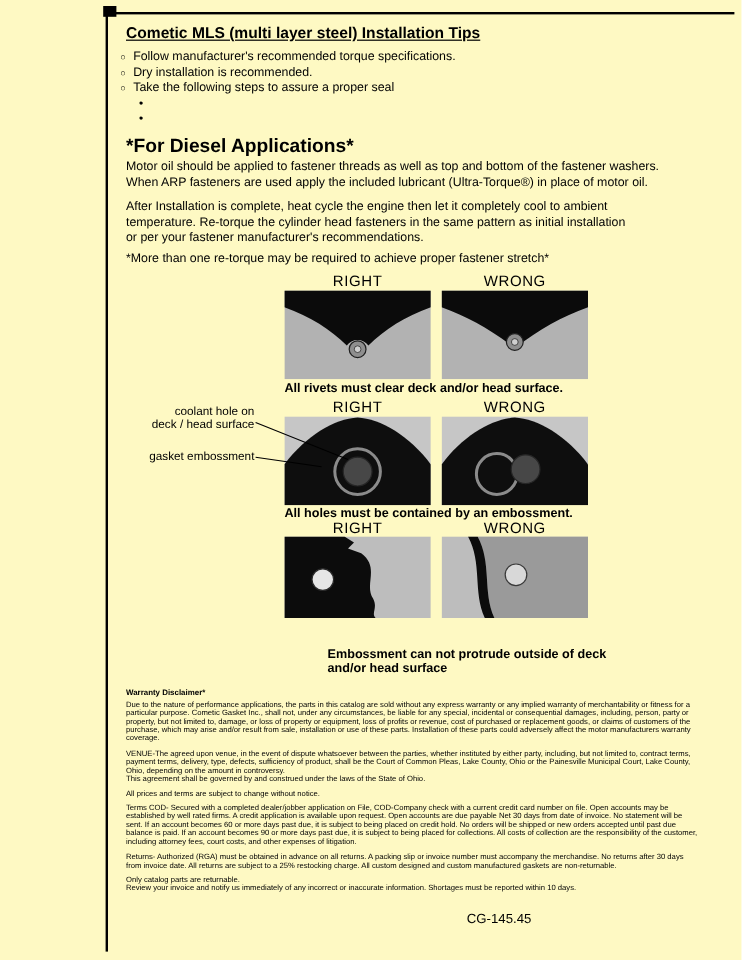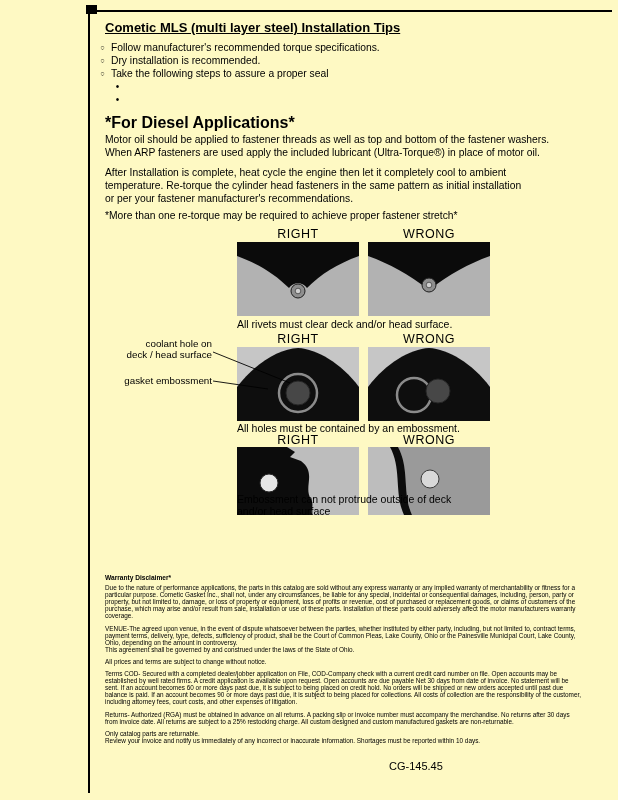--- a/index.html
+++ b/index.html
@@ -30,21 +30,21 @@
 
   .diesel-heading { position:absolute; left:105px; top:114px; font-size:16px; font-weight:bold; }
   .prose { position:absolute; left:105px; width:478px; font-size:10.3px; line-height:13.2px; white-space:pre-line; }
   .p1 { top:133px; }
   .p2 { top:166px; }
   .pnote { top:209px; }
 
   .dg-label { position:absolute; width:122px; text-align:center; font-size:12.5px; letter-spacing:0.5px; }
   .dg-img { position:absolute; width:122px; }
   .dg-img svg { display:block; }
-  .caption { position:absolute; left:237px; font-size:10.5px; line-height:11.5px; white-space:pre-line; }
+  .caption { position:absolute; left:237px; font-size:10.5px; line-height:11.5px; white-space:pre-line;font-weight:bold; }
 
   .annot { position:absolute; left:102px; width:110px; text-align:right; font-size:9.8px; line-height:11px; white-space:pre-line; }
   .annot-coolant { top:338px; }
   .annot-emboss { top:375px; }
   .leader-lines { position:absolute; left:0; top:0; width:618px; height:800px; pointer-events:none; }
 
   .legal { position:absolute; left:105px; top:574px; width:478px; font-size:6.4px; line-height:7.1px; }
   .legal .lh { font-weight:bold; font-size:6.6px; margin-bottom:3px; }
   .legal p { margin-bottom:5px; white-space:pre-line; }
 
@@ -145,21 +145,21 @@
     </svg>
   </div>
   <div class="dg-img" style="left:368px; top:447px;">
     <svg width="122" height="68" viewBox="0 0 122 68">
       <rect width="122" height="68" fill="#bdbdbd"></rect>
       <path d="M30,0 H122 V68 H44 C34,46 42,22 30,0 Z" fill="#9a9a9a"></path>
       <path d="M30,0 C42,22 34,46 44,68 L36,68 C26,46 34,22 22,0 Z" fill="#0c0c0c"></path>
       <circle cx="62" cy="32" r="9" fill="#d8d8d8" stroke="#3a3a3a" stroke-width="1"></circle>
     </svg>
   </div>
-  <div class="caption" style="top:494px;">Embossment can not protrude outside of deck
+  <div class="caption" style="top:540px;margin-left:36px;">Embossment can not protrude outside of deck
 and/or head surface</div>
 
   <svg class="leader-lines">
     <line x1="213" y1="352" x2="290" y2="383" stroke="#000" stroke-width="0.9"></line>
     <line x1="213" y1="381" x2="268" y2="389" stroke="#000" stroke-width="0.9"></line>
   </svg>
 
   <div class="legal">
     <div class="lh">Warranty Disclaimer*</div>
     <p>Due to the nature of performance applications, the parts in this catalog are sold without any express warranty or any implied warranty of merchantability or fitness for a particular purpose.  Cometic Gasket Inc., shall not, under any circumstances, be liable for any special, incidental or consequential damages, including, person, party or property, but not limited to, damage, or loss of property or equipment, loss of profits or revenue, cost of purchased or replacement goods, or claims of customers of the purchase, which may arise and/or result from sale, installation or use of these parts.  Installation of these parts could adversely affect the motor manufacturers warranty coverage.</p>

